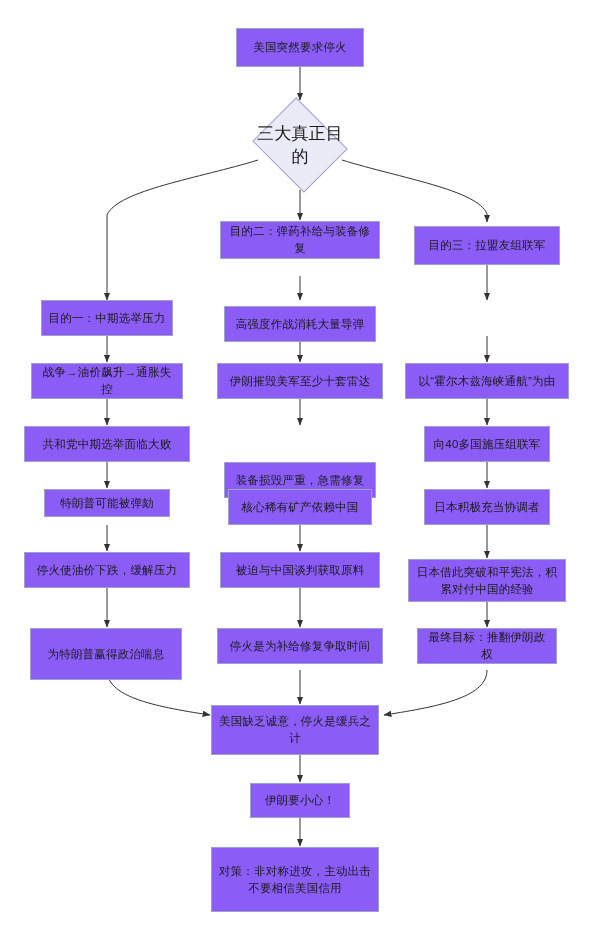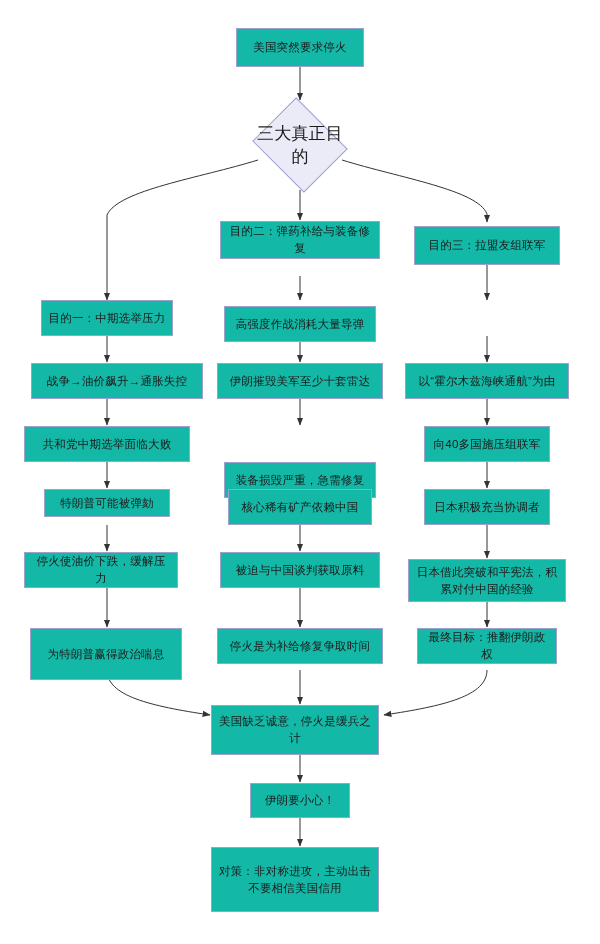--- a/index.html
+++ b/index.html
@@ -21,21 +21,21 @@
     position: absolute;
     left: 0;
     top: 0;
     width: 600px;
     height: 944px;
     pointer-events: none;
   }
   .node {
     position: absolute;
     box-sizing: border-box;
-    background: #14b8a6;
+    background: #8b5cf6;
     border: 1px solid #9f9fd0;
     color: #1b1b1b;
     font-size: 11.5px;
     line-height: 17px;
     letter-spacing: 0.2px;
     display: flex;
     align-items: center;
     justify-content: center;
     text-align: center;
     padding: 13px 6px;
@@ -128,24 +128,24 @@
   <div class="decision" style="left:250px; top:101px; width:100px; height:88px;">
     <div class="dia-shape"></div>
     <div class="dia-label">三大真正目的</div>
   </div>
 
   <div class="node" style="left:220px; top:221px; width:160px; height:38px;">目的二：弹药补给与装备修复</div>
 
   <div class="node" style="left:414px; top:226px; width:146px; height:39px;">目的三：拉盟友组联军</div>
 
   <div class="node" style="left:41px; top:300px; width:132px; height:36px;">目的一：中期选举压力</div>
-  <div class="node" style="left:31px; top:363px; width:172px; height:36px;">战争→油价飙升→通胀失控</div>
+  <div class="node" style="left:31px; top:363px; width:152px; height:36px;">战争→油价飙升→通胀失控</div>
   <div class="node" style="left:24px; top:426px; width:166px; height:36px;">共和党中期选举面临大败</div>
   <div class="node" style="left:44px; top:489px; width:126px; height:20px;">特朗普可能被弹劾</div>
-  <div class="node" style="left:24px; top:552px; width:154px; height:36px;">停火使油价下跌，缓解压力</div>
+  <div class="node" style="left:24px; top:552px; width:166px; height:36px;">停火使油价下跌，缓解压力</div>
   <div class="node" style="left:30px; top:628px; width:152px; height:52px;">为特朗普赢得政治喘息</div>
 
   <div class="node" style="left:224px; top:300px; width:152px; height:36px;margin-top:6px;">高强度作战消耗大量导弹</div>
   <div class="node" style="left:217px; top:363px; width:166px; height:36px;">伊朗摧毁美军至少十套雷达</div>
   <div class="node" style="left:224px; top:426px; width:152px; height:36px;margin-top:36px;">装备损毁严重，急需修复</div>
   <div class="node" style="left:228px; top:489px; width:144px; height:36px;">核心稀有矿产依赖中国</div>
   <div class="node" style="left:220px; top:552px; width:160px; height:36px;">被迫与中国谈判获取原料</div>
   <div class="node" style="left:217px; top:628px; width:166px; height:36px;">停火是为补给修复争取时间</div>
 
   <div class="node" style="left:405px; top:363px; width:164px; height:36px;">以“霍尔木兹海峡通航”为由</div>

